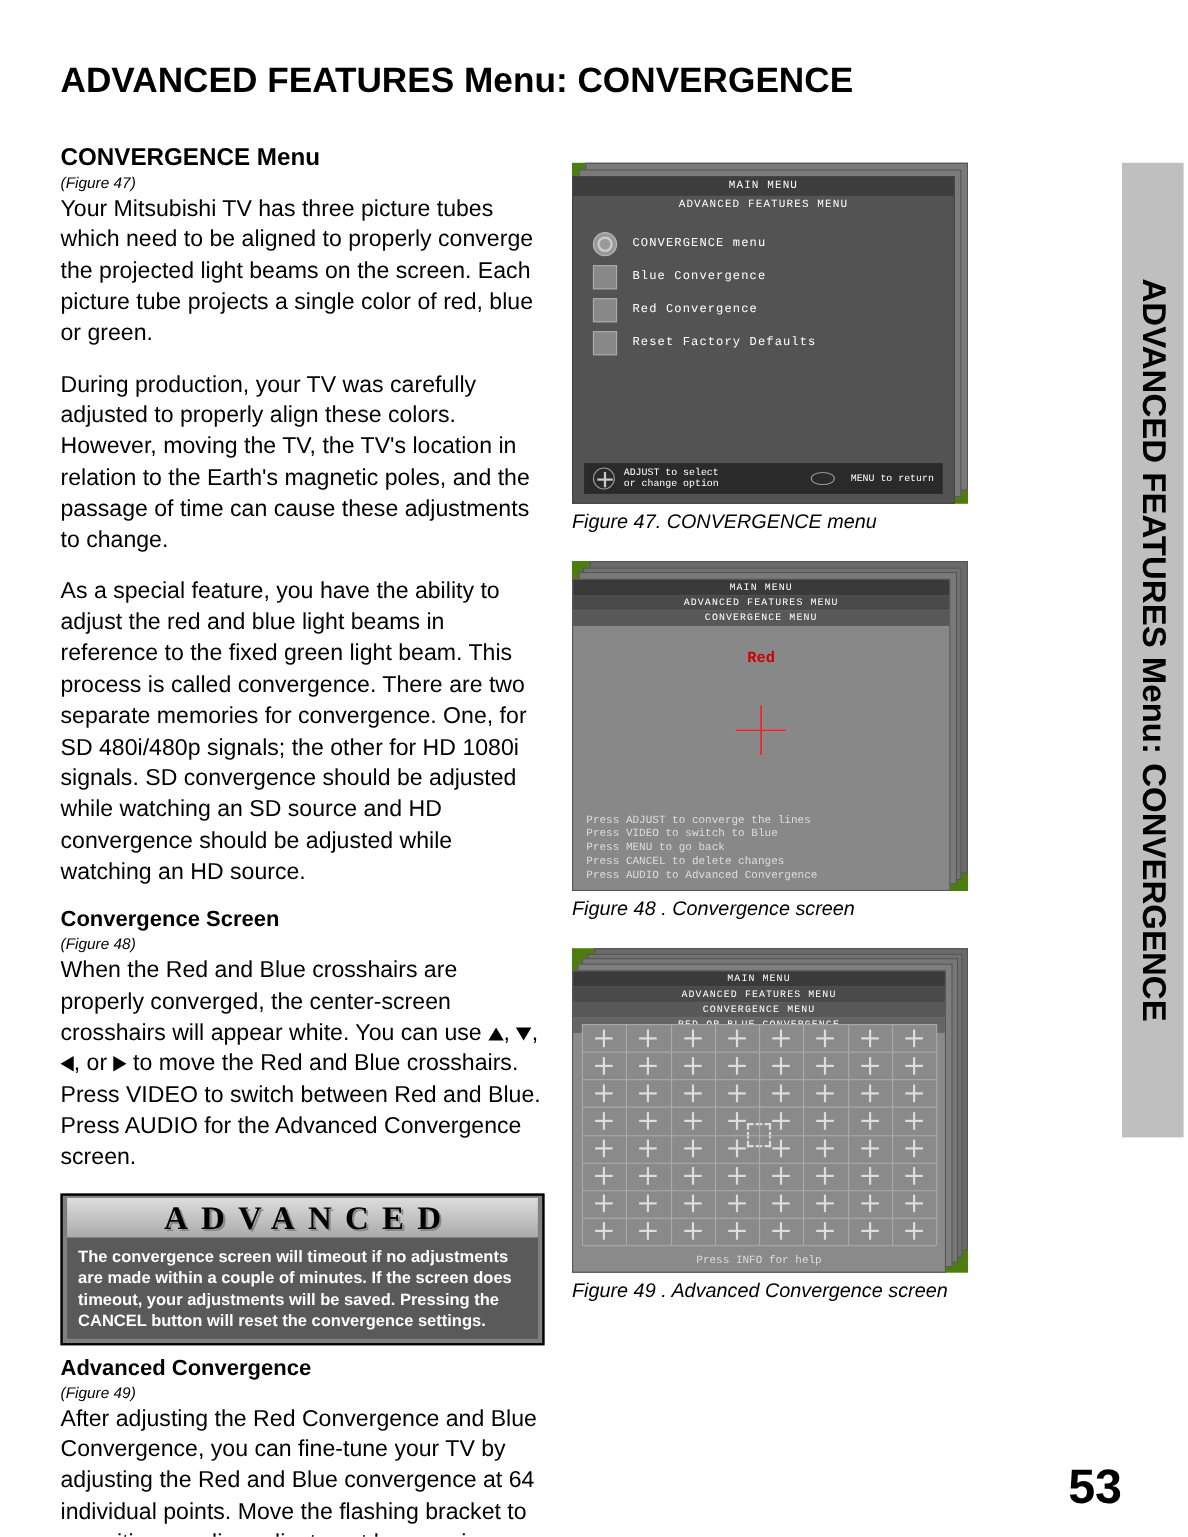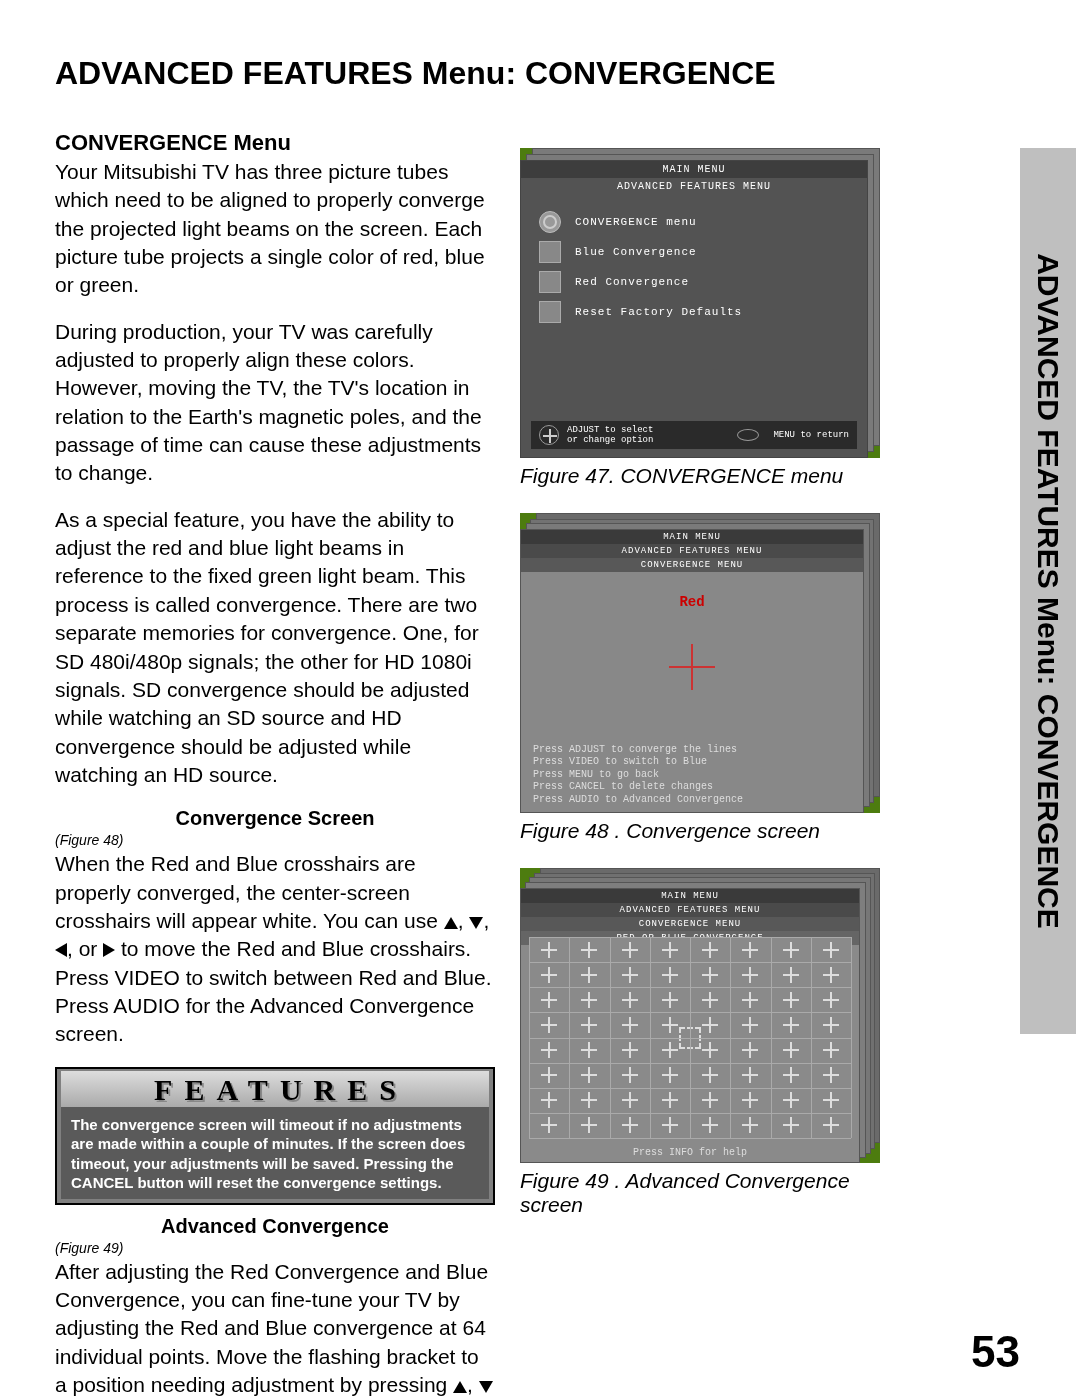--- a/index.html
+++ b/index.html
@@ -17,21 +17,21 @@
     gap: 25px;
   }
   .left-col { width: 440px; }
   .right-col { width: 440px; position: relative; }
   .page-title {
     font-size: 32px;
     font-weight: bold;
     margin-bottom: 30px;
   }
   .h2 { font-size: 22px; font-weight: bold; margin-bottom: 2px; }
-  .h3 { font-size: 20px; font-weight: bold; margin-bottom: 2px; margin-top: 4px; text-align: center;}
+  .h3 { font-size: 20px; font-weight: bold; margin-bottom: 2px; margin-top: 4px;}
   .figref { font-style: italic; font-size: 14px; margin-bottom: 2px;}
   .body-text { font-size: 21px; line-height: 1.35; margin-bottom: 18px; }
   .body-text:last-child { margin-bottom: 8px; }
   .arrow-up, .arrow-down, .arrow-left, .arrow-right {
     display:inline-block; width:0; height:0; vertical-align: -1px;
   }
   .arrow-up { border-left:7px solid transparent; border-right:7px solid transparent; border-bottom:12px solid #000;}
   .arrow-down { border-left:7px solid transparent; border-right:7px solid transparent; border-top:12px solid #000;}
   .arrow-left { border-top:7px solid transparent; border-bottom:7px solid transparent; border-right:12px solid #000;}
   .arrow-right { border-top:7px solid transparent; border-bottom:7px solid transparent; border-left:12px solid #000;}
@@ -52,21 +52,21 @@
     color: #000;
     text-shadow: 2px 2px 0 #888;
     background: linear-gradient(#ddd,#aaa);
     margin: -4px -6px 6px -6px;
     padding: 2px 0 0 12px;
   }
   .important-text {
     color: #fff; font-size: 15px; font-weight: bold; line-height:1.3;
     padding: 2px 4px;
   }
-  .caption { font-style: italic; font-size: 21px; margin: 6px 0 25px 0; }
+  .caption { font-style: italic; font-size: 18px; margin: 6px 0 25px 0; }
   .page-number {
     position: absolute;
     right: 60px; bottom: 20px;
     font-size: 44px; font-weight: bold;
   }
 
   
   .side-tab {
     position: absolute;
     top: 148px;
@@ -215,32 +215,33 @@
 <div class="page">
   
 </div>
 
 <div style="position:absolute; left:55px; top:55px;">
   <div class="page-title">ADVANCED FEATURES Menu: CONVERGENCE</div>
 </div>
 
 <div style="position:absolute; left:55px; top:130px; width:440px;" class="left-col">
   <div class="h2">CONVERGENCE Menu</div>
+  <div class="figref">(Figure 47)</div>
   <div class="body-text">Your Mitsubishi TV has three picture tubes which need to be aligned to properly converge the projected light beams on the screen.  Each picture tube projects a single color of red, blue or green.</div>
   <div class="body-text">During production, your TV was carefully adjusted to properly align these colors.  However, moving the TV, the TV's location in relation to the Earth's magnetic poles, and the passage of time can cause these adjustments to change.</div>
   <div class="body-text">As a special feature, you have the ability to adjust the red and blue light beams in reference to the fixed green light beam. This process is called convergence. There are two separate memories for convergence. One, for SD 480i/480p signals; the other for HD 1080i signals.  SD convergence should be adjusted while watching an SD source and HD convergence should be adjusted while watching an HD source.</div>
 
   <div class="h3">Convergence Screen</div>
   <div class="figref">(Figure 48)</div>
   <div class="body-text">
     <span>When the Red and Blue crosshairs are properly converged, the center-screen crosshairs will appear white.  You can use </span><span class="arrow-up"></span>, <span class="arrow-down"></span>, <span class="arrow-left"></span>, or <span class="arrow-right"></span><span> to move the Red and Blue crosshairs.  Press VIDEO to switch between Red and Blue.  Press AUDIO for the Advanced Convergence screen.</span>
   </div>
 
   <div class="important-box">
-    <div class="important-title">FEATURES</div>
+    <div class="important-title">ADVANCED</div>
     <div class="important-text">The convergence screen will timeout if no adjustments are made within a couple of minutes.  If the screen does timeout, your adjustments will be saved.  Pressing the CANCEL button will reset the convergence settings.</div>
   </div>
 
   <div class="h3">Advanced Convergence</div>
   <div class="figref">(Figure 49)</div>
   <div class="body-text">
     <span>After adjusting the Red Convergence and Blue Convergence, you can fine-tune your TV by adjusting the Red and Blue convergence at 64 individual points.  Move the flashing bracket to a position needing adjustment by pressing </span><span class="arrow-up"></span>, <span class="arrow-down"></span>, <span class="arrow-left"></span>,<span> or </span><span class="arrow-right"></span>.
   </div>
 </div>
 

